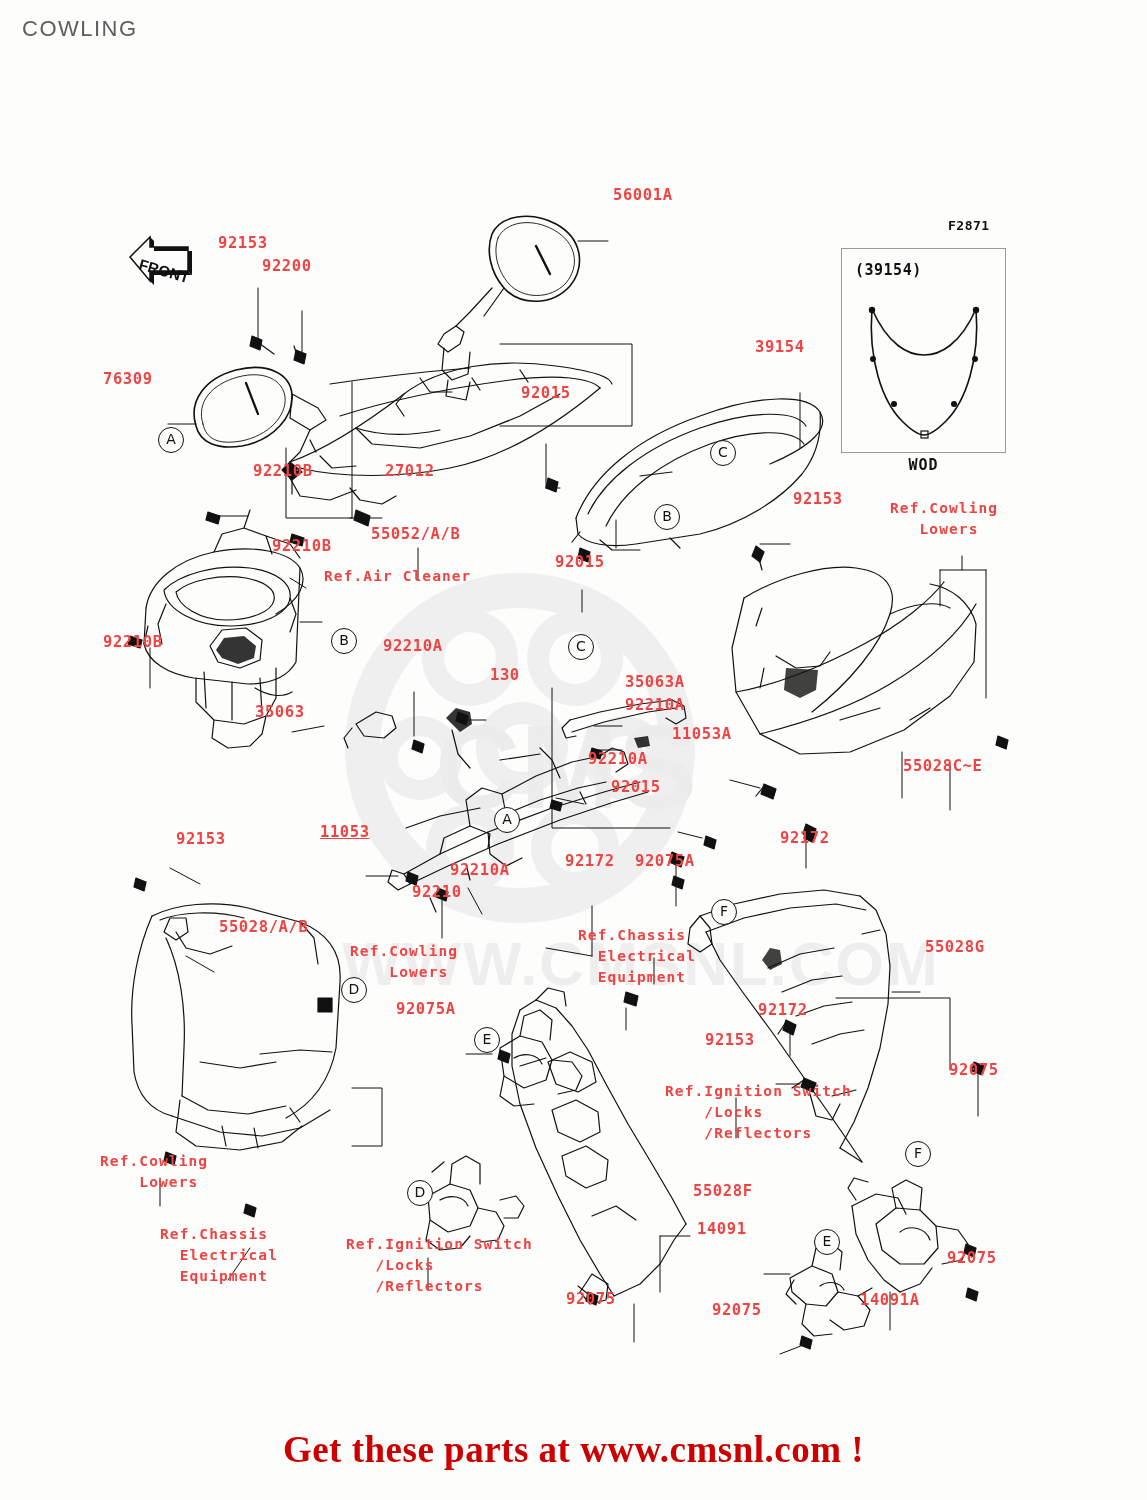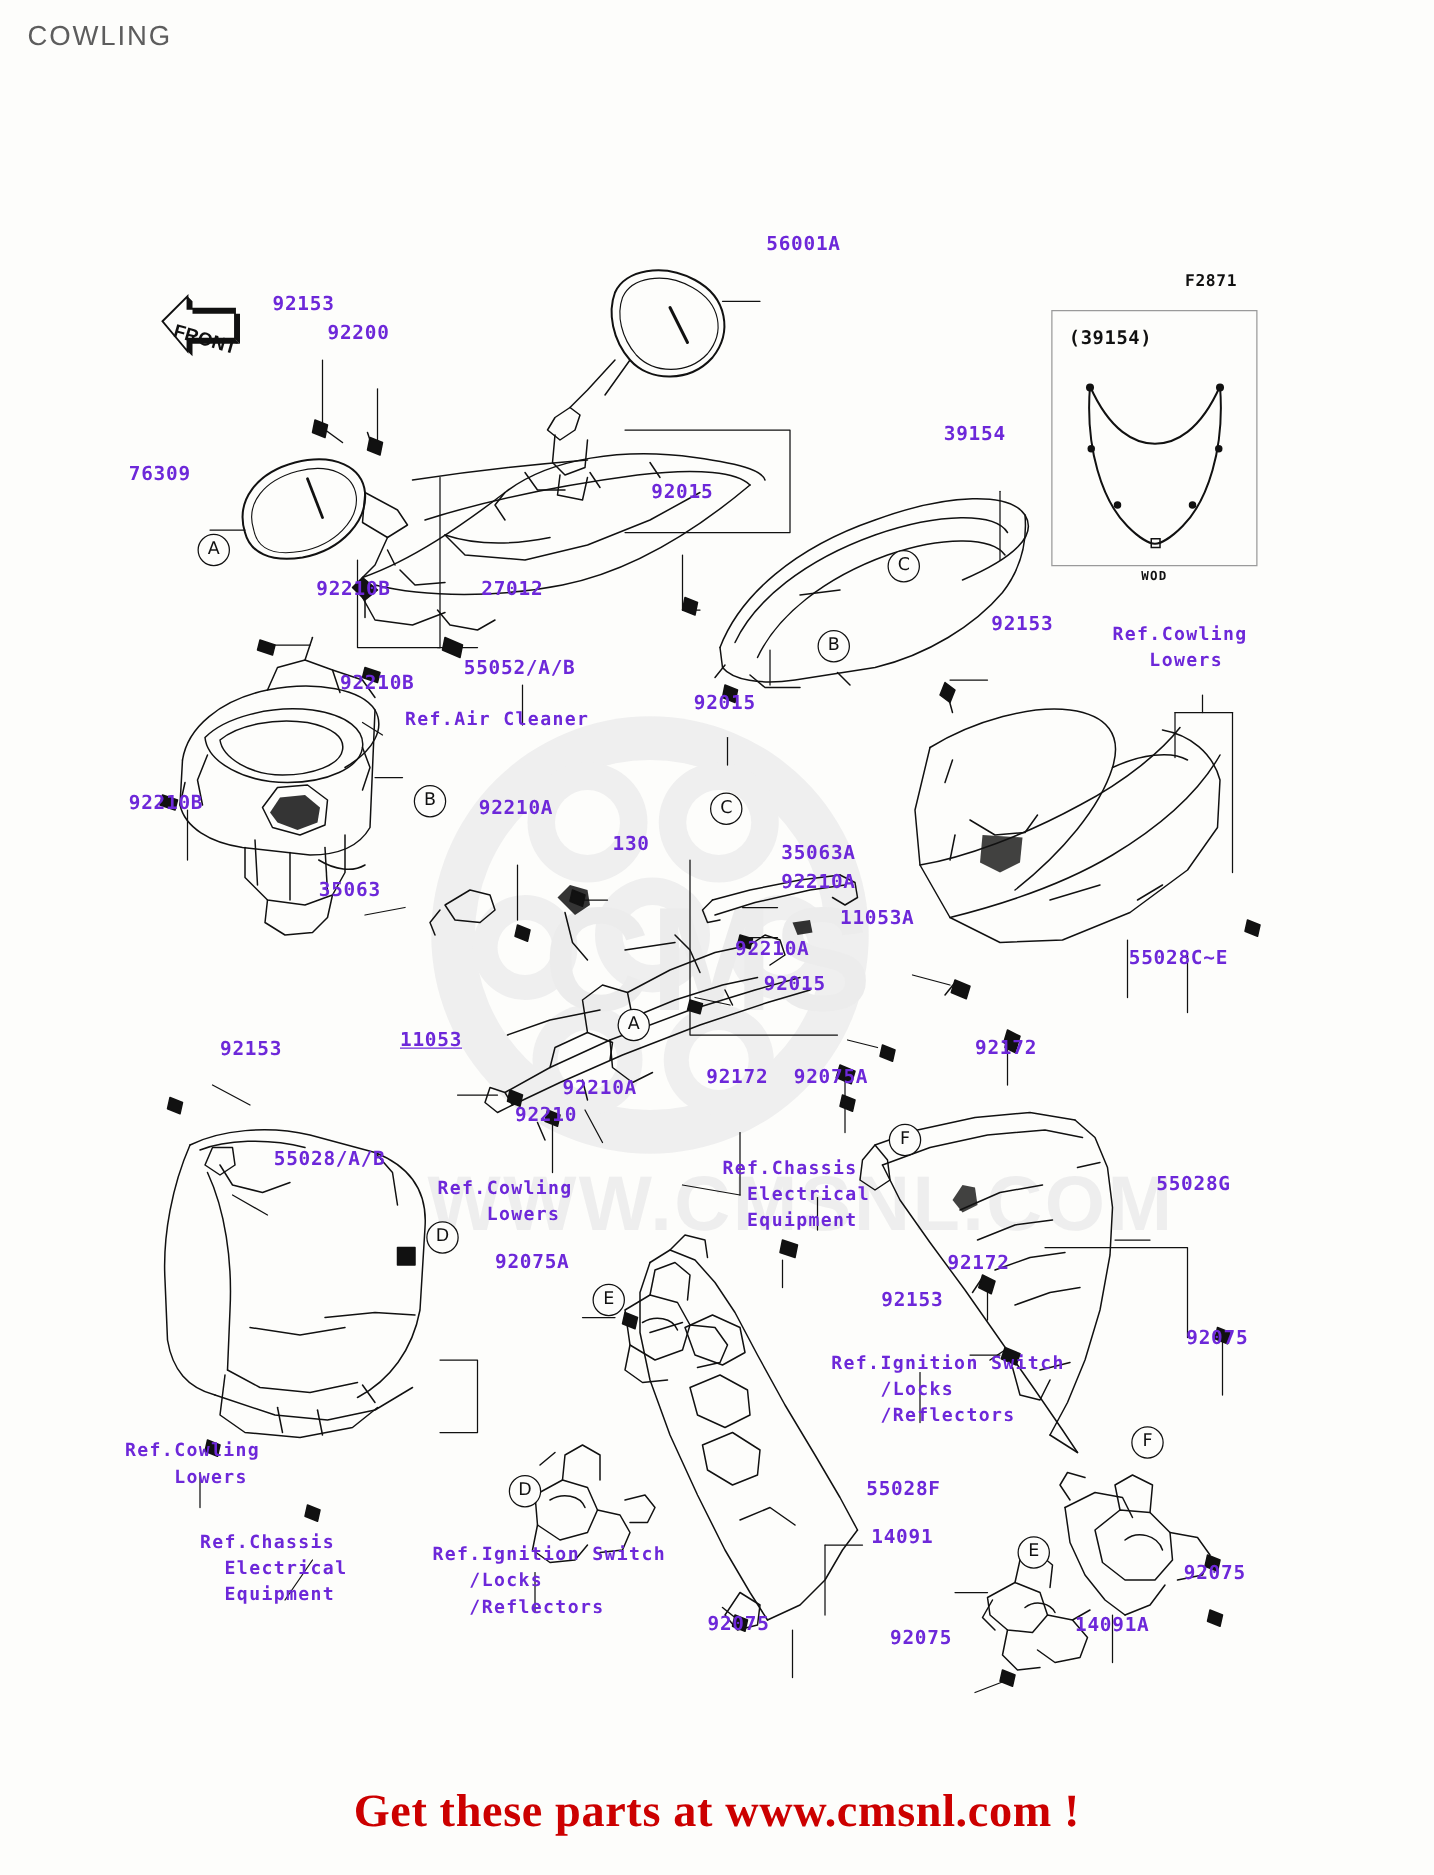--- a/index.html
+++ b/index.html
@@ -29,21 +29,21 @@
   svg.layer {
     position: absolute; left: 0; top: 0;
     width: 1147px; height: 1360px;
     overflow: visible;
   }
   .lbl {
     position: absolute;
     font-family: "DejaVu Sans Mono", monospace;
     font-size: 15.5px;
     font-weight: bold;
-    color: #6d28d9;
+    color: #ef4444;
     letter-spacing: 0.6px;
     white-space: pre;
     line-height: 20px;
   }
   .lbl.ref {
     font-size: 14.5px;
     letter-spacing: 1.1px;
     line-height: 21px;
   }
   .callout {
@@ -74,21 +74,21 @@
   #inset-part {
     position: absolute; left: 855px; top: 213px;
     font-family: "DejaVu Sans Mono", monospace;
     font-size: 15px; font-weight: bold; color: #111;
     letter-spacing: 0.5px;
   }
   #inset-caption {
     position: absolute; left: 841px; top: 408px;
     width: 165px; text-align: center;
     font-family: "DejaVu Sans Mono", monospace;
-    font-size: 10px; font-weight: bold; color: #111;
+    font-size: 15px; font-weight: bold; color: #111;
     letter-spacing: 1px;
   }
   #front-badge {
     position: absolute; left: 126px; top: 183px;
     width: 70px; height: 65px;
   }
   #watermark {
     position: absolute;
     left: 0; top: 0; width: 1147px; height: 1360px;
     pointer-events: none;

